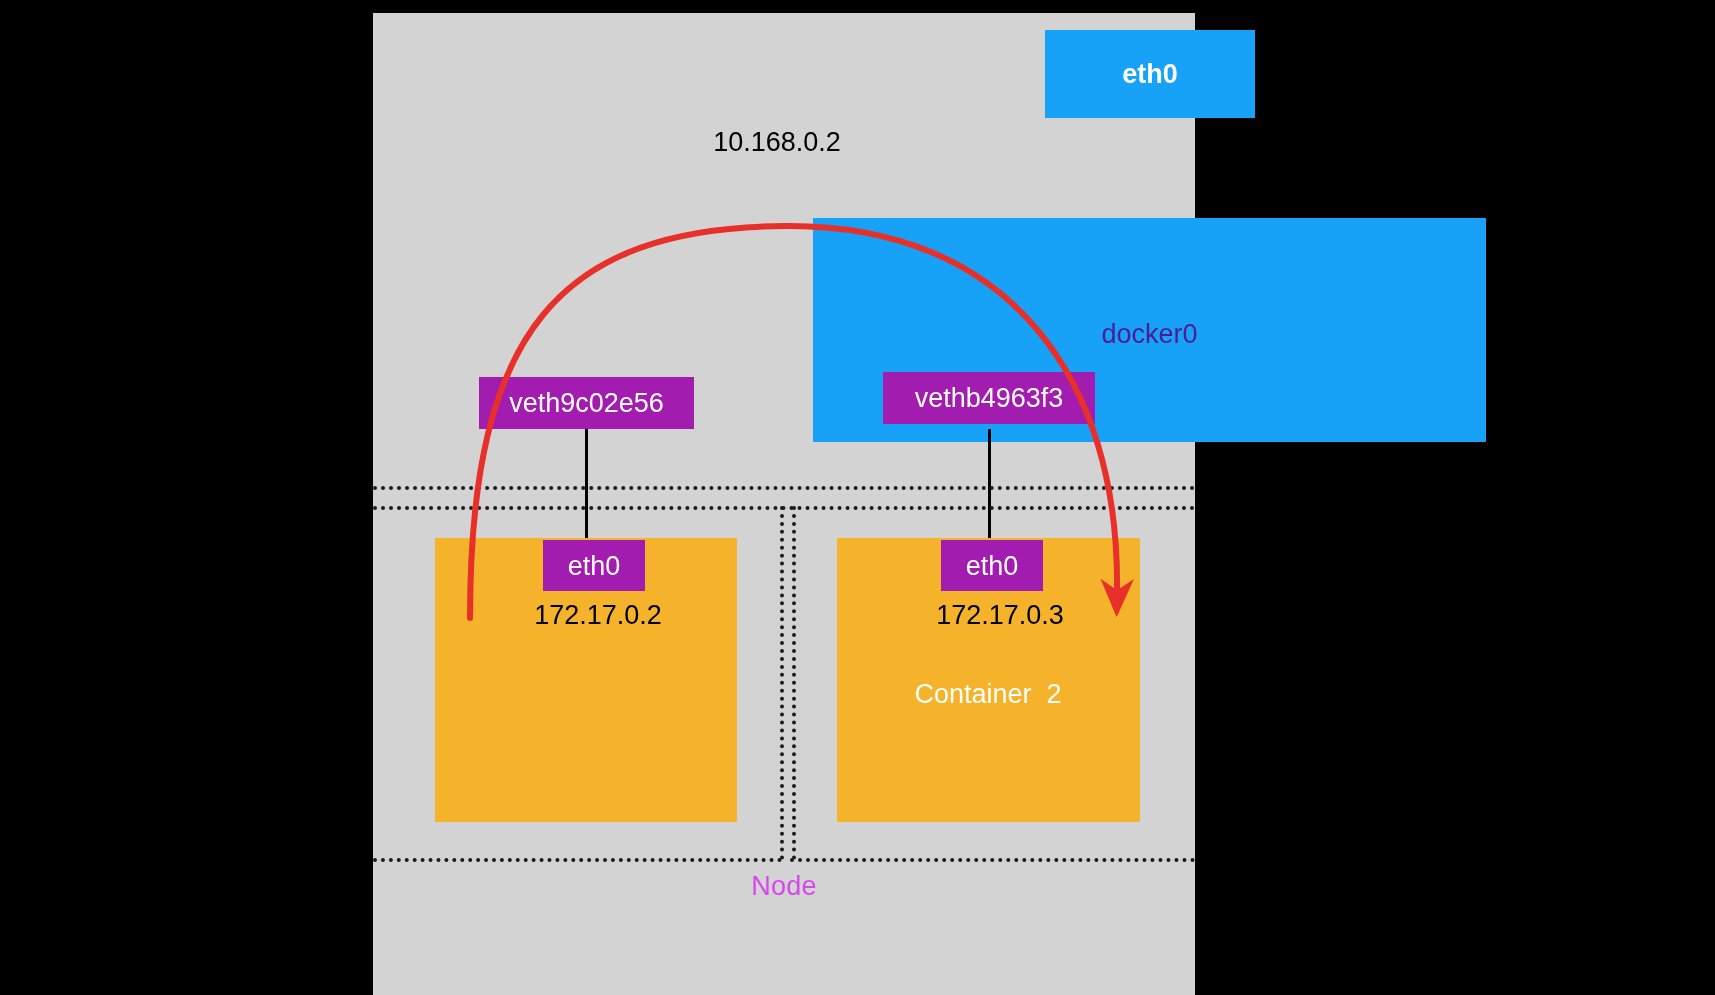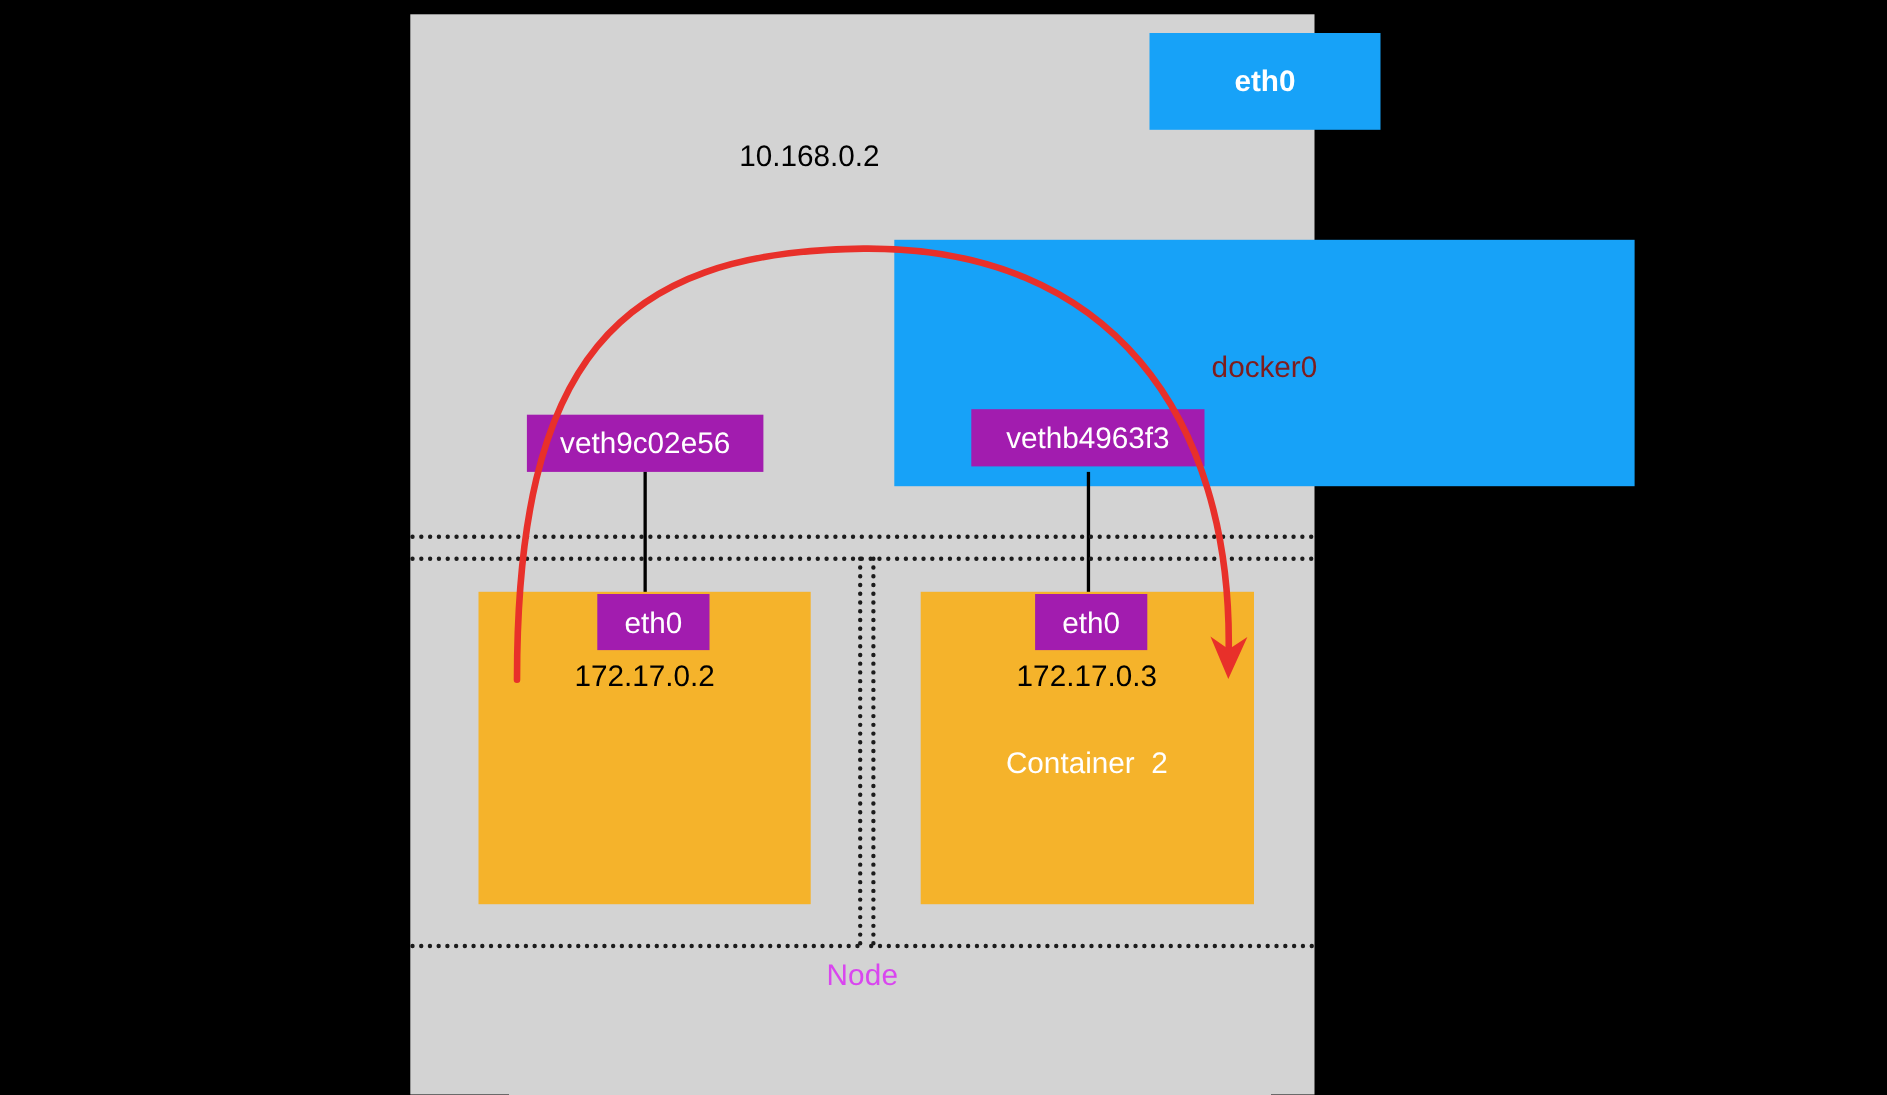--- a/index.html
+++ b/index.html
@@ -65,39 +65,39 @@
     font-size: 27px;
     font-weight: bold;
     line-height: 32px;
   }
 
   .eth0-top-ip {
     position: absolute;
     left: 672px;
     top: 125px;
     width: 210px;
-    text-align: left;
+    text-align: center;
     color: #000000;
     font-size: 27px;
     line-height: 34px;
   }
 
   .docker0-box {
     left: 440px;
     top: 205px;
     width: 673px;
     height: 224px;
   }
   .docker0-name {
     position: absolute;
     left: 0;
     right: 0;
     top: 99px;
     text-align: center;
-    color: #7f1d1d;
+    color: #4c1d95;
     font-size: 27px;
     line-height: 34px;
   }
   .docker0-ip {
     position: absolute;
     left: 0;
     right: 0;
     top: 133px;
     text-align: center;
     color: #000000;
@@ -166,20 +166,21 @@
   .eth0-c2 { left: 941px; }
 
   .container-ip {
     position: absolute;
     top: 598px;
     width: 302px;
     text-align: center;
     color: #000000;
     font-size: 27px;
     line-height: 34px;
+    padding-left: 12px;
   }
   .ip-c1 { left: 435px; }
   .ip-c2 { left: 837px; }
 
   .container-name {
     position: absolute;
     top: 665px;
     width: 302px;
     text-align: center;
     color: #ffffff;

